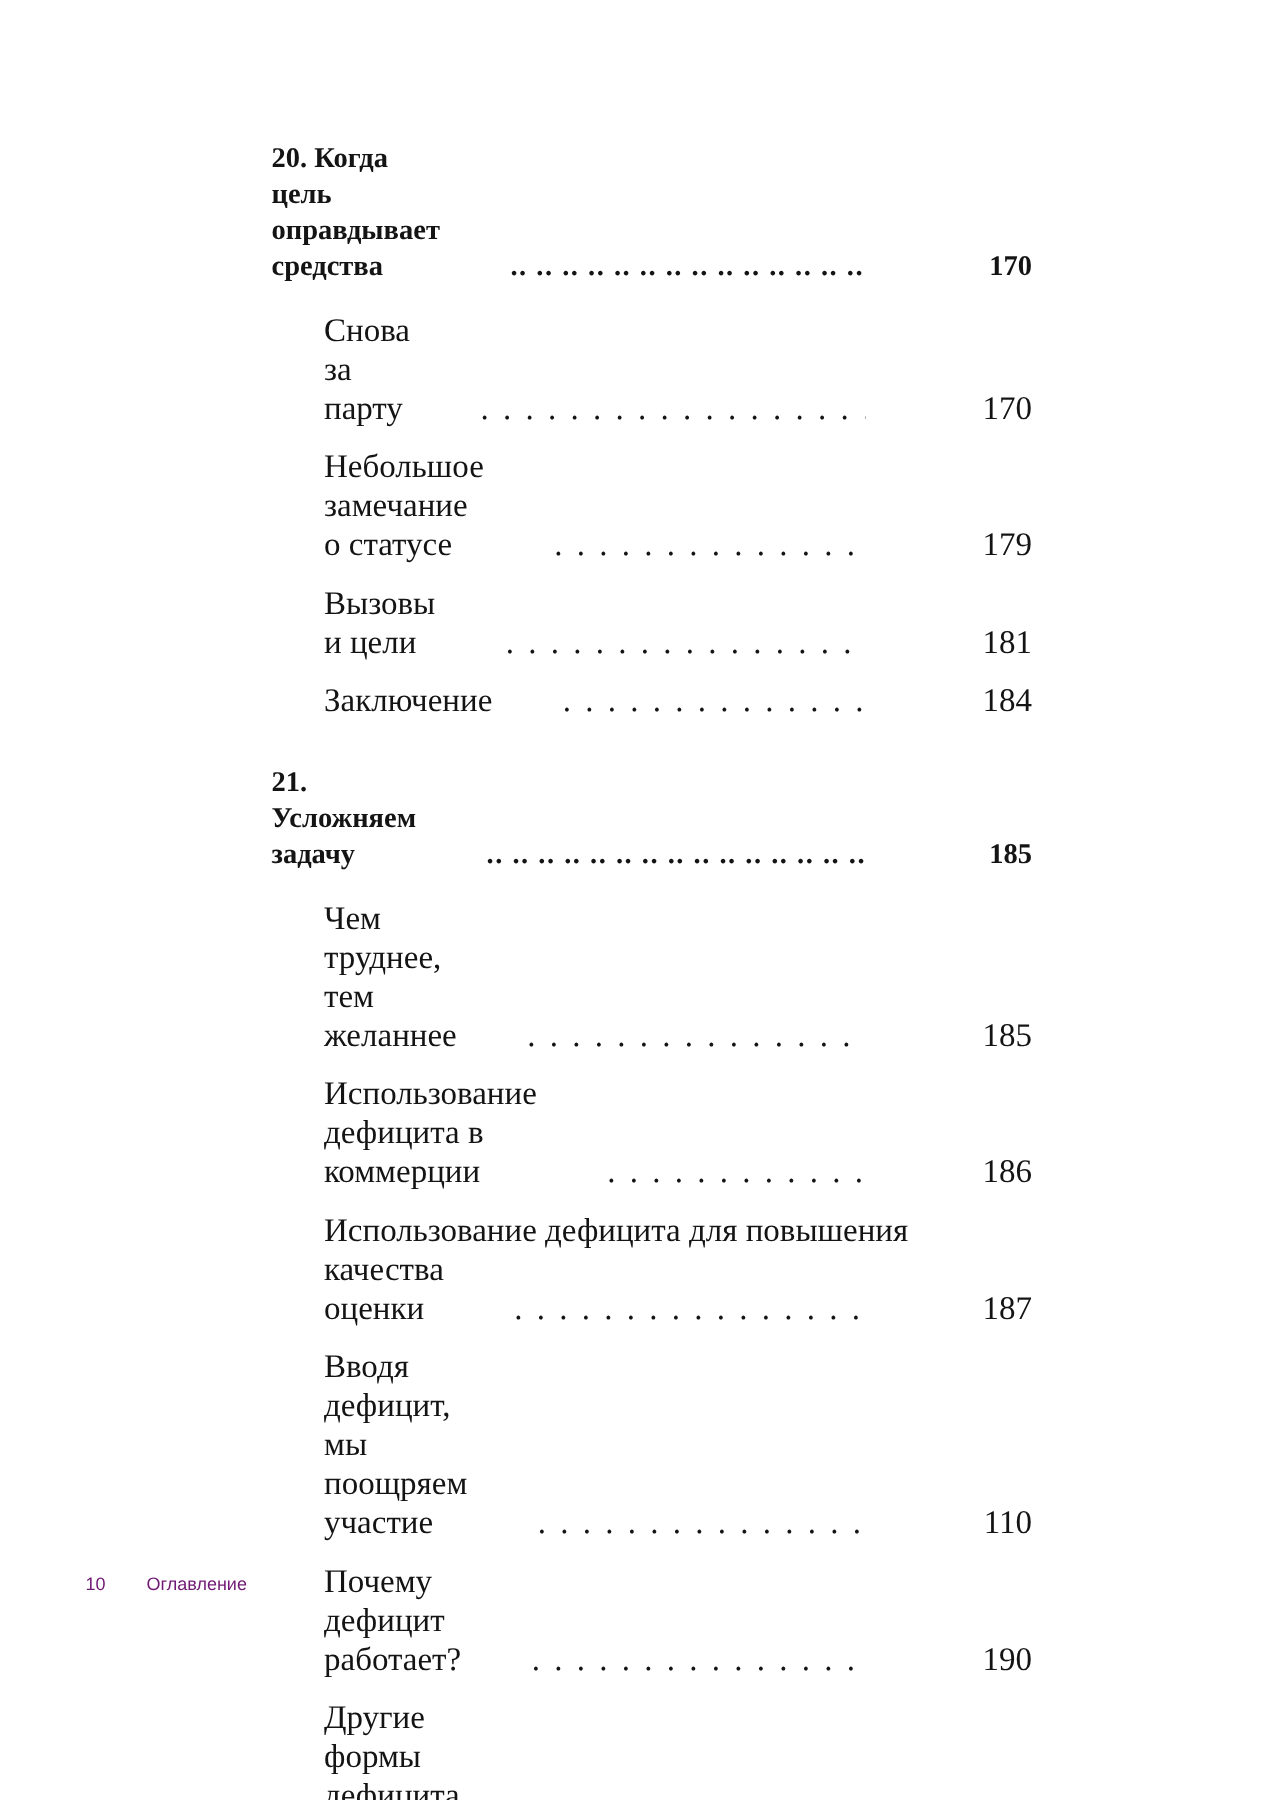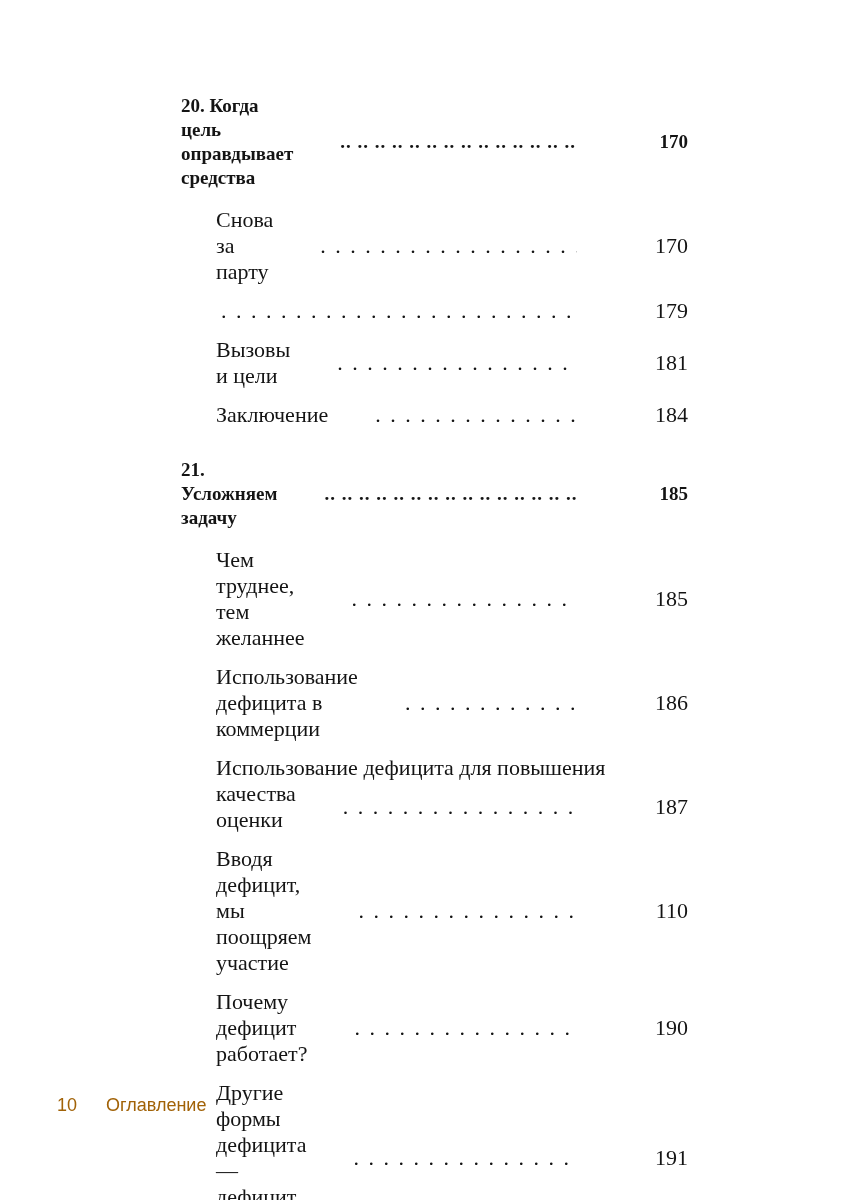--- a/index.html
+++ b/index.html
@@ -28,38 +28,38 @@
     margin: 30px 0 17px 0;
   }
   .section:first-child .chapter-row { margin-top: 0; }
   .chapter-row .leader { font-weight: bold; letter-spacing: 1px; }
   .entry {
     font-size: 22px;
     line-height: 26px;
     margin-bottom: 13px;
     padding-left: 35px;
   }
-  .row { display: flex; align-items: center; gap: 42px; }
+  .row { display: flex; align-items: flex-end; gap: 42px; }
   .leader {
     flex: 1 1 auto;
     overflow: hidden;
     white-space: nowrap;
     text-align: right;
     margin-left: 5px;
     margin-right: 2px;
     letter-spacing: 2px;
     min-width: 20px;
   }
   .pg { flex: 0 0 auto; margin-left: 34px; }
   .footer {
     position: absolute;
-    left: 57px; top: 1095px;
+    left: 57px; top: 1049px;
     font-family: "Liberation Sans", sans-serif;
-    font-size: 18px;
-    color: #a16207;
+    font-size: 12px;
+    color: #701a75;
   }
   .footer .folio { margin-right: 24px; }
 </style>
 </head>
 <body>
 
 <div class="page">
 
   <div class="toc">
       <div class="section">
@@ -72,20 +72,21 @@
         </div>
         <div class="entry">
           <div class="row">
             <span>Снова за парту</span>
             <span class="leader"> . . . . . . . . . . . . . . . . . . . . . . . . . . . . . . . . . . . . . . . . . . . . . . . . . . . . . . . . . . . . . . . . . . . . . . . . . . . . . . . . . . . . . . . . . .</span>
             <span class="pg">170</span>
           </div>
         </div>
         <div class="entry">
           <div class="row">
+            <span>Небольшое замечание о статусе</span>
             <span class="leader"> . . . . . . . . . . . . . . . . . . . . . . . . . . . . . . . . . . . . . . . . . . . . . . . . . . . . . . . . . . . . . . . . . . . . . . . . . . . . . . . . . . . . . . . . . .</span>
             <span class="pg">179</span>
           </div>
         </div>
         <div class="entry">
           <div class="row">
             <span>Вызовы и цели</span>
             <span class="leader"> . . . . . . . . . . . . . . . . . . . . . . . . . . . . . . . . . . . . . . . . . . . . . . . . . . . . . . . . . . . . . . . . . . . . . . . . . . . . . . . . . . . . . . . . . .</span>
             <span class="pg">181</span>
           </div>

